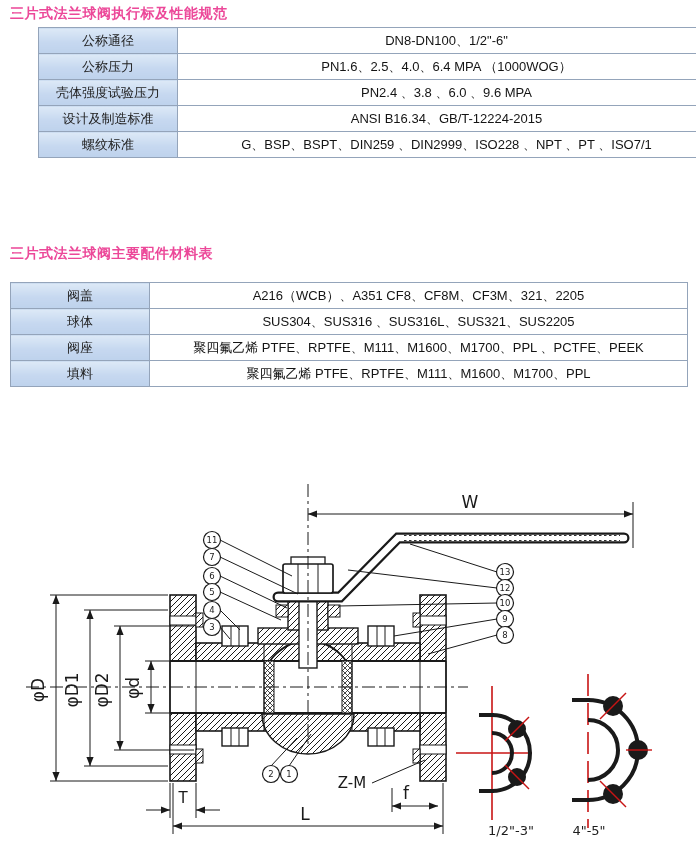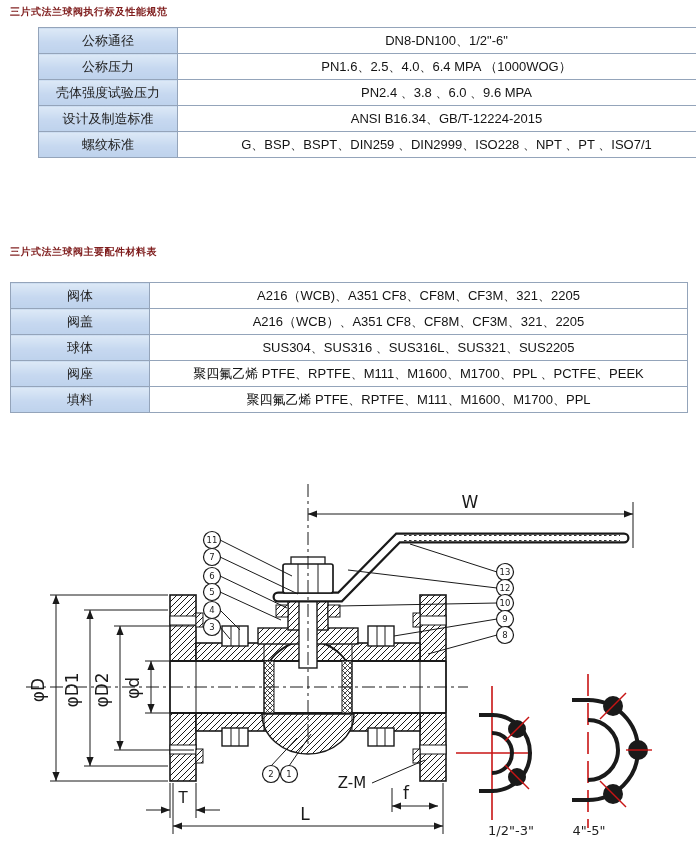--- a/index.html
+++ b/index.html
@@ -3,21 +3,21 @@
 <meta charset="utf-8">
 <style>
   html,body{margin:0;padding:0;}
   body{
     width:696px;height:852px;position:relative;overflow:hidden;
     background:#ffffff;
     font-family:"Liberation Sans","DejaVu Sans",sans-serif;
   }
   .doc-title{
     position:absolute;left:10px;
-    font-size:10px;font-weight:bold;color:#7f1d1d;
+    font-size:14px;font-weight:bold;color:#ec4899;
     letter-spacing:0.5px;white-space:nowrap;
   }
   #title1{top:5px;}
   #title2{top:245px;}
   table.spec{
     position:absolute;left:10px;width:678px;
     border-collapse:collapse;table-layout:fixed;
   }
   #spec-table{top:27px;margin-left:28px;}
   #material-table{top:282px;}
@@ -74,24 +74,20 @@
       <td class="hd">螺纹标准</td>
       <td class="val">G、BSP、BSPT、DIN259 、DIN2999、ISO228 、NPT 、PT 、ISO7/1</td>
     </tr>
   </tbody>
 </table>
 
 <div class="doc-title" id="title2">三片式法兰球阀主要配件材料表</div>
 
 <table class="spec" id="material-table">
   <tbody>
-    <tr>
-      <td class="hd">阀体</td>
-      <td class="val">A216（WCB)、A351 CF8、CF8M、CF3M、321、2205</td>
-    </tr>
     <tr>
       <td class="hd">阀盖</td>
       <td class="val">A216（WCB）、A351 CF8、CF8M、CF3M、321、2205</td>
     </tr>
     <tr>
       <td class="hd">球体</td>
       <td class="val">SUS304、SUS316 、SUS316L、SUS321、SUS2205</td>
     </tr>
     <tr>
       <td class="hd">阀座</td>

